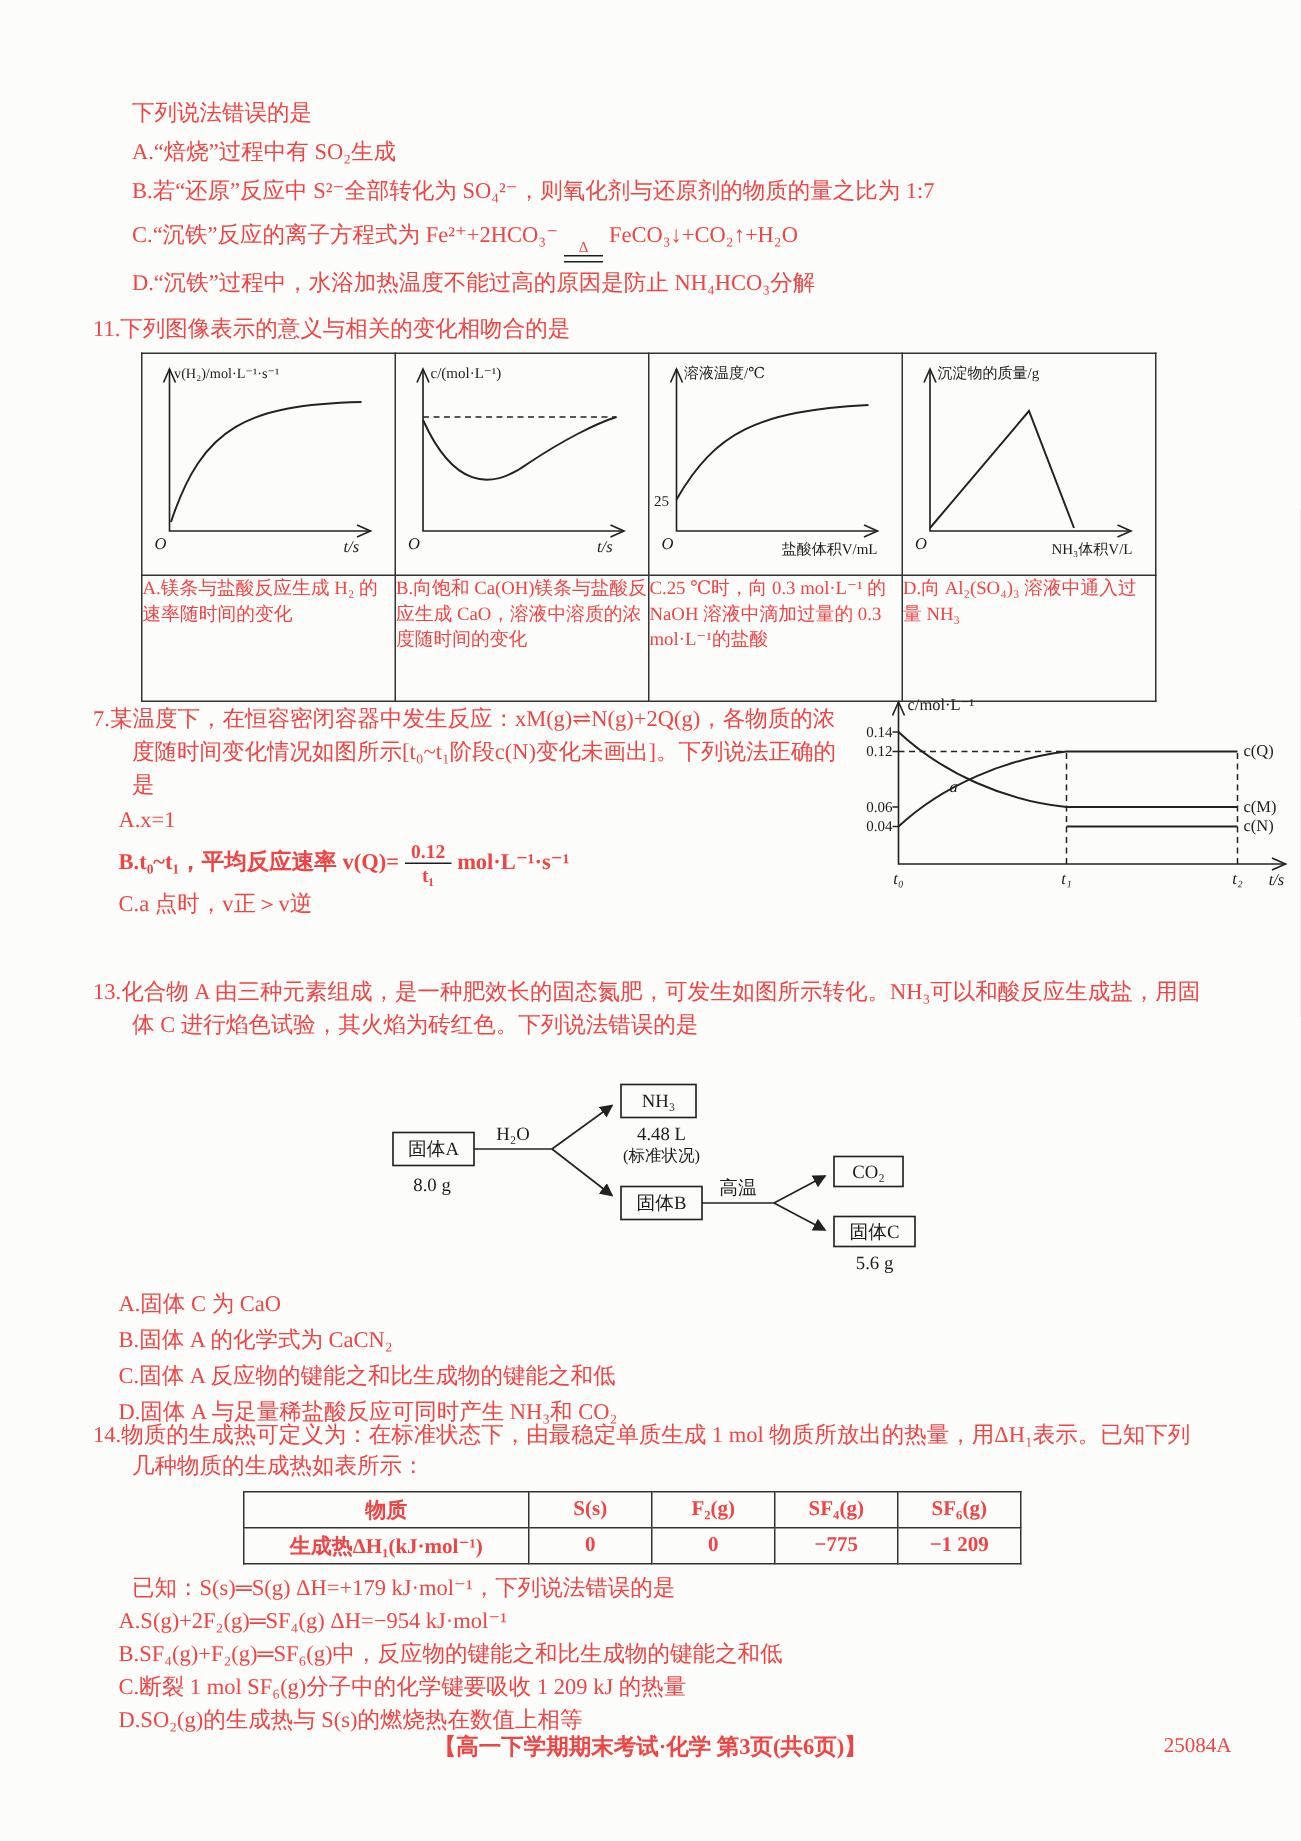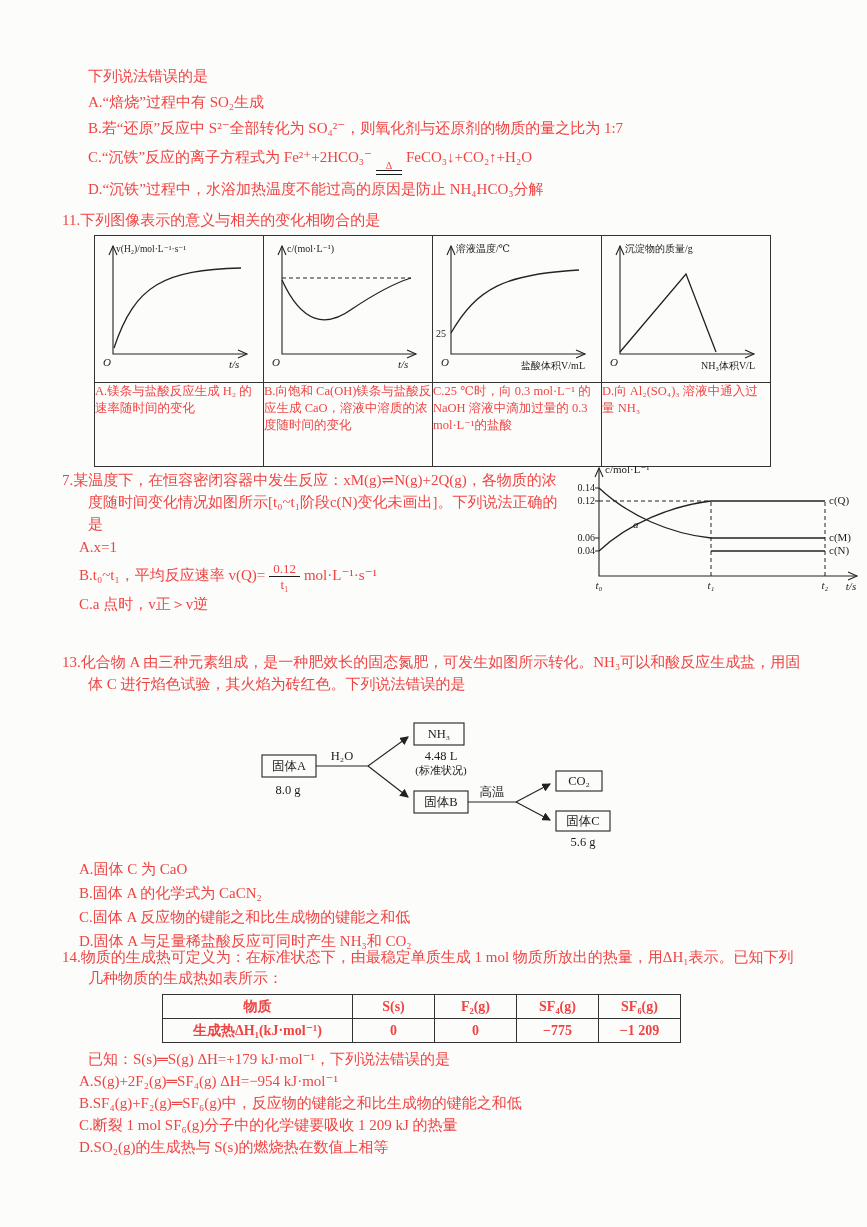--- a/index.html
+++ b/index.html
@@ -22,21 +22,21 @@
   
   .q11{top:196px;left:62px;width:745px;}
   .imgtable{border-collapse:collapse;margin:4px 0 0 32px;}
   .imgtable td{border:1px solid #333;vertical-align:top;padding:0;}
   .gcell{width:169px;height:146px;text-align:left;padding-top:2px;}
   .cap{width:169px;height:84px;font-size:12.5px;line-height:17px;padding:4px 6px;}
 
   
   .q12{top:456px;left:62px;width:800px;}
   .q12-text{width:505px;}
-  .fracline{line-height:32px;}
+  .fracline{line-height:32px;font-weight:bold;}
   .frac{display:inline-flex;flex-direction:column;align-items:center;margin:0 4px;
         font-size:13px;line-height:15px;vertical-align:middle;}
   .frac .fn{border-bottom:1.2px solid #1c1c1c;padding:0 4px;}
   .q12-graph{position:absolute;left:505px;top:2px;}
 
   
   .q13{top:638px;left:62px;width:745px;}
   .diagram{margin:4px 0 2px 196px;}
 
   
@@ -245,14 +245,18 @@
       </tr>
     </tbody>
       </table>
     <p class="known">已知：S(s)═S(g)  ΔH=+179 kJ·mol⁻¹，下列说法错误的是</p>
     <p class="opt">A.S(g)+2F₂(g)═SF₄(g)  ΔH=−954 kJ·mol⁻¹</p>
     <p class="opt">B.SF₄(g)+F₂(g)═SF₆(g)中，反应物的键能之和比生成物的键能之和低</p>
     <p class="opt">C.断裂 1 mol SF₆(g)分子中的化学键要吸收 1 209 kJ 的热量</p>
     <p class="opt">D.SO₂(g)的生成热与 S(s)的燃烧热在数值上相等</p>
   </section>
 
+  <div class="block footer">
+    <span class="ftext">【高一下学期期末考试·化学  第3页(共6页)】</span>
+    <span class="fcode">25084A</span>
+  </div>
 
 </div>
 
 </body></html>

